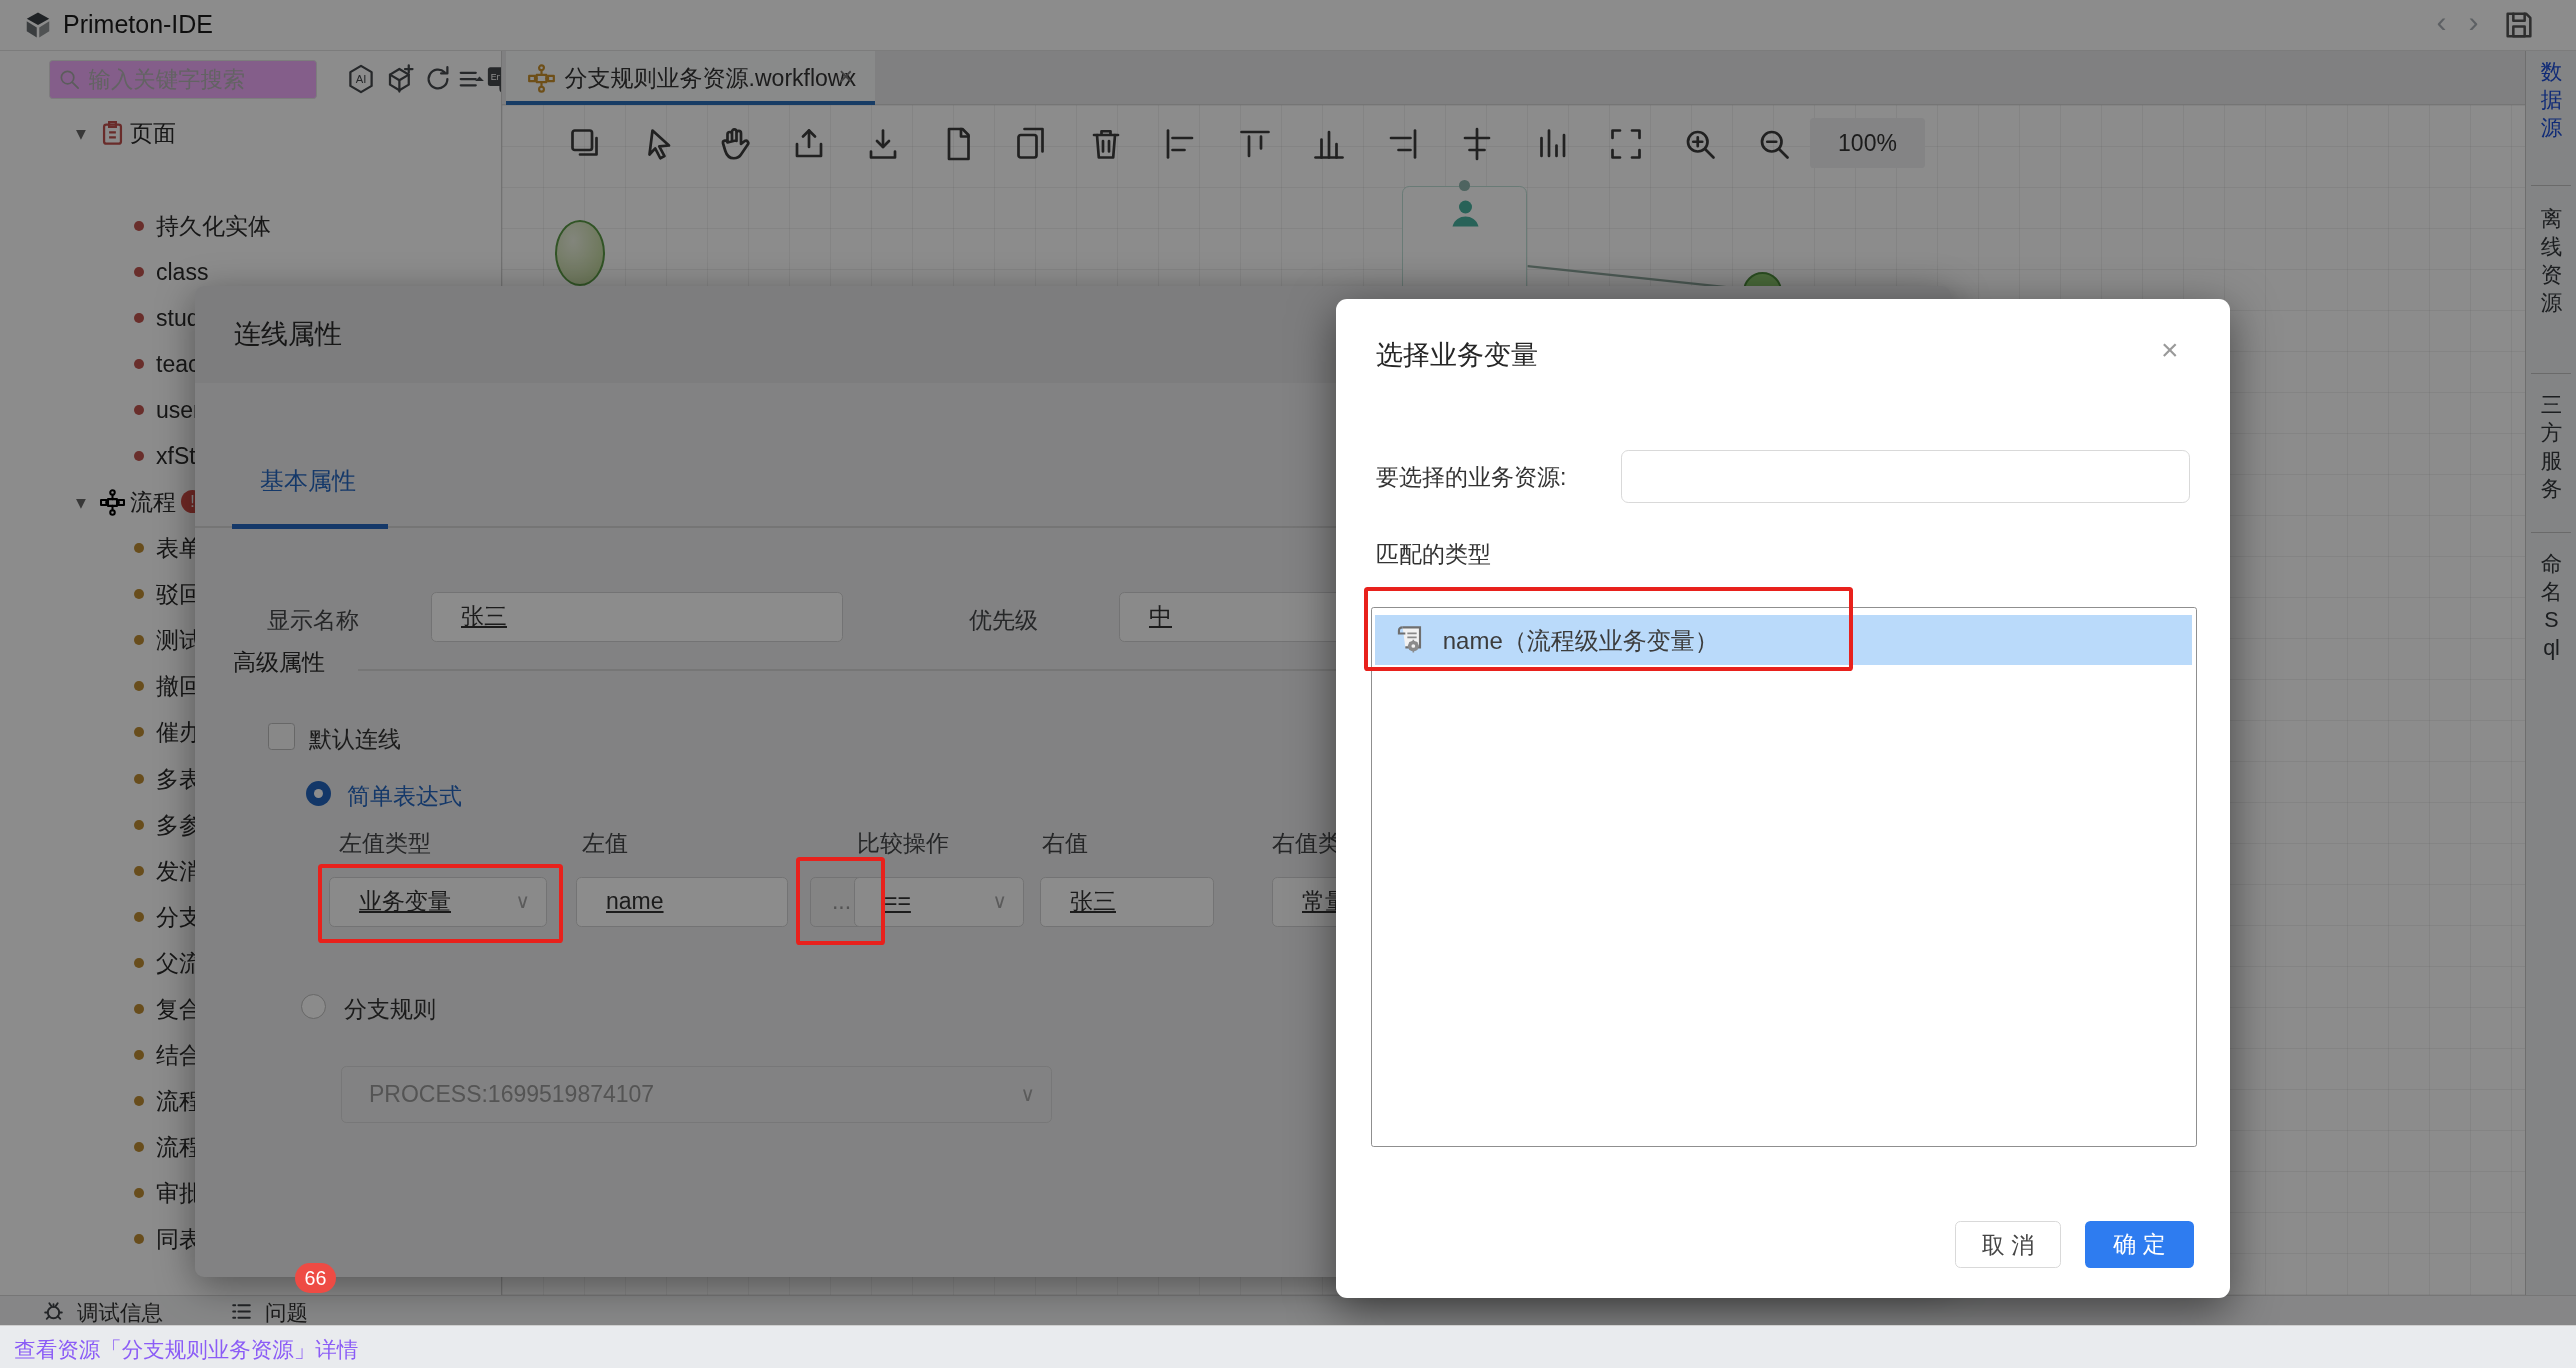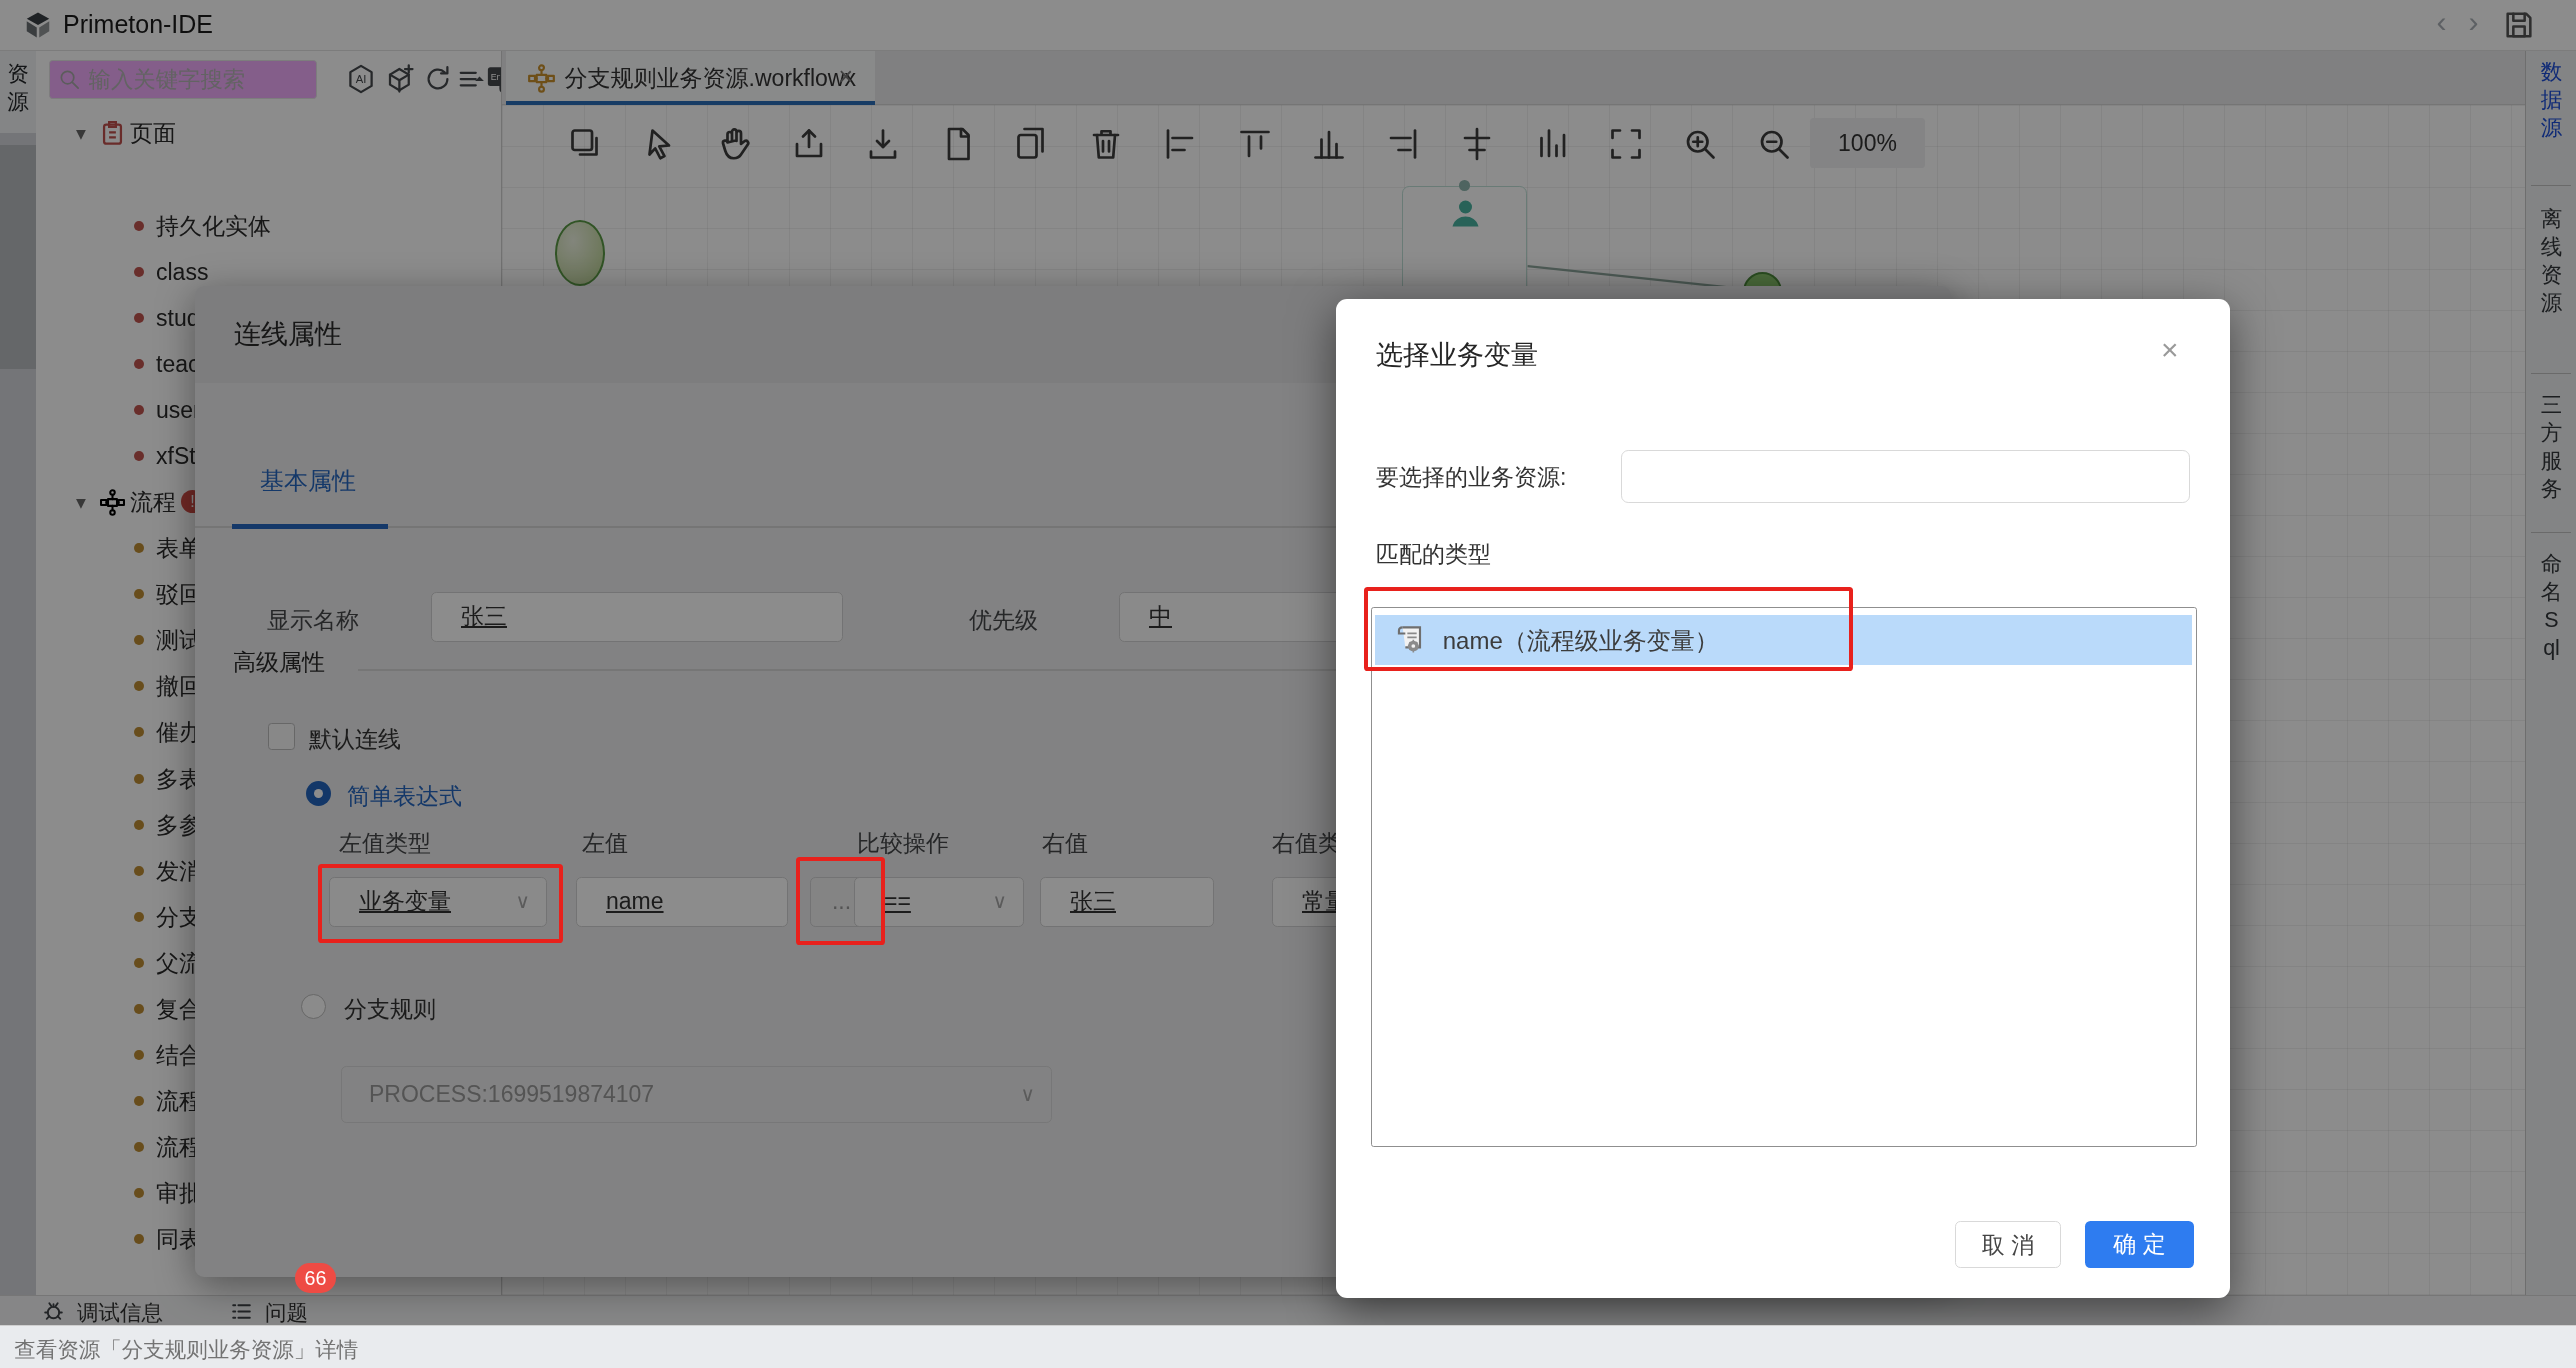--- a/index.html
+++ b/index.html
@@ -67,21 +67,21 @@
   #right-rail { left:2525px; top:51px; width:51px; height:1244px; background:#eef0f2; border-left:0.9px solid #c9c9c9; }
   .rail-tab { position:absolute; left:0; width:51px; }
   .rail-div { position:absolute; left:5.4px; width:40px; height:0.9px; background:#c2c2c2; }
 
   
   #debug-bar { left:0; top:1295px; width:2576px; height:30px; background:#f4f5f6; border-top:0.9px solid #d8d8d8; z-index:5; }
   .dbico { position:absolute; top:2.7px; width:25px; height:25px; color:#3f4347; }
   .dblabel { position:absolute; top:1.8px; font-size:21.5px; color:#333; }
   #problems-badge { left:295px; top:1263px; width:41px; height:30px; border-radius:15px; background:#ee4b44; color:#fff; font-size:19.7px; text-align:center; line-height:30px; z-index:60; }
   #status-bar { left:0; top:1325px; width:2576px; height:43px; background:#e9ebee; border-top:0.9px solid #cfcfcf; z-index:60; }
-  #status-text { position:absolute; left:14.3px; top:9px; font-size:21.5px; color:#737373; }
+  #status-text { position:absolute; left:14.3px; top:9px; font-size:21.5px; color:#8b5cf6; }
 
   
   #link-dialog { left:195px; top:286px; width:1756px; height:991px; background:#ededee; border-radius:9px; box-shadow:0 9px 39px rgba(0,0,0,.4); z-index:20; }
   #ld-header { position:absolute; left:0; top:0; width:1756px; height:97px; background:#e3e4e6; border-radius:9px 9px 0 0; }
   #ld-title { position:absolute; left:39px; top:30px; font-size:27px; color:#2a2a2a; }
   #ld-tab { position:absolute; left:65px; top:179px; font-size:24px; color:#2667c0; }
   #ld-tab-underline { position:absolute; left:37px; top:238px; width:156px; height:4.5px; background:#2667c0; z-index:2; }
   #ld-tab-divider { position:absolute; left:0; top:240px; width:1756px; height:1.8px; background:#d6d6d6; }
   .ld-label { position:absolute; font-size:23px; color:#45474a; white-space:nowrap; }
   .ld-field { position:absolute; height:50px; background:#fbfbfc; border:1.8px solid #d2d2d3; border-radius:5.4px; font-size:23px; color:#333; line-height:47px; white-space:nowrap; overflow:hidden; }
@@ -137,26 +137,20 @@
     <div class="abs nav-chev" id="nav-forward">›</div>
     <div class="abs" id="save-icon">
         <svg viewBox="0 0 24 24" fill="none" stroke="currentColor" stroke-width="1.8" stroke-linecap="round" stroke-linejoin="round">
           <path d="M4 4h13l3 3v13H4z"></path>
           <path d="M8 4v5h8V4"></path>
           <rect x="8" y="13" width="8" height="7"></rect>
         </svg>
       </div>
   </div>
 
-  <div class="abs" id="left-rail">
-    <div class="abs" id="rail-tab-resources">
-      <div class="vtext">资源</div>
-    </div>
-    <div class="abs" id="rail-shade"></div>
-  </div>
 
   <div class="abs" id="explorer">
     <div class="abs" id="search-box">
       <span class="sico">
           <svg viewBox="0 0 24 24" fill="none" stroke="currentColor" stroke-width="1.8" stroke-linecap="round" stroke-linejoin="round">
             <circle cx="10" cy="10" r="6.5"></circle>
             <path d="M15 15l6 6"></path>
           </svg>
         </span>
       <input id="search-input" placeholder="输入关键字搜索" style="">

